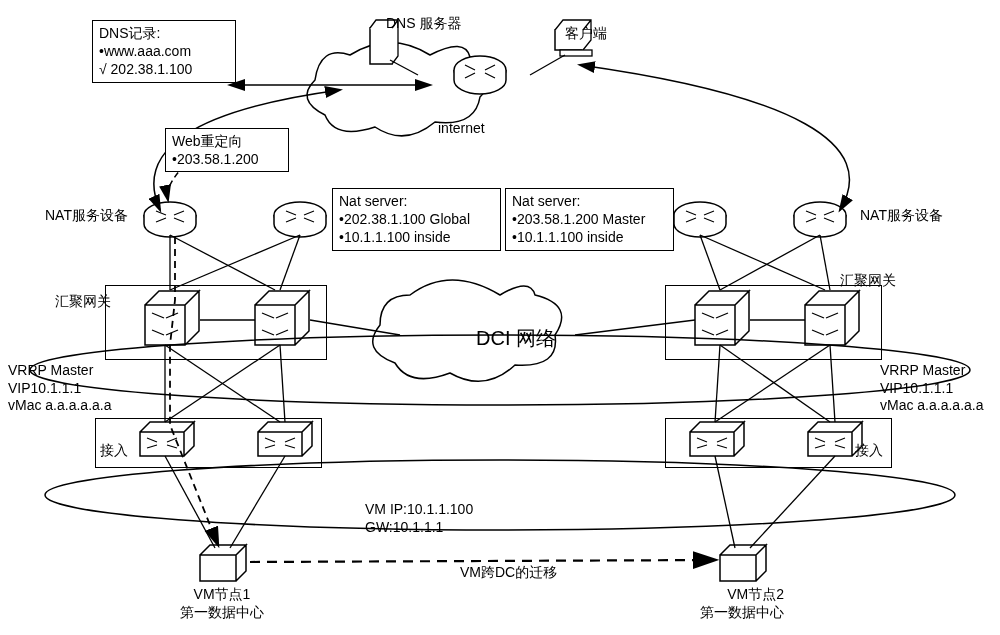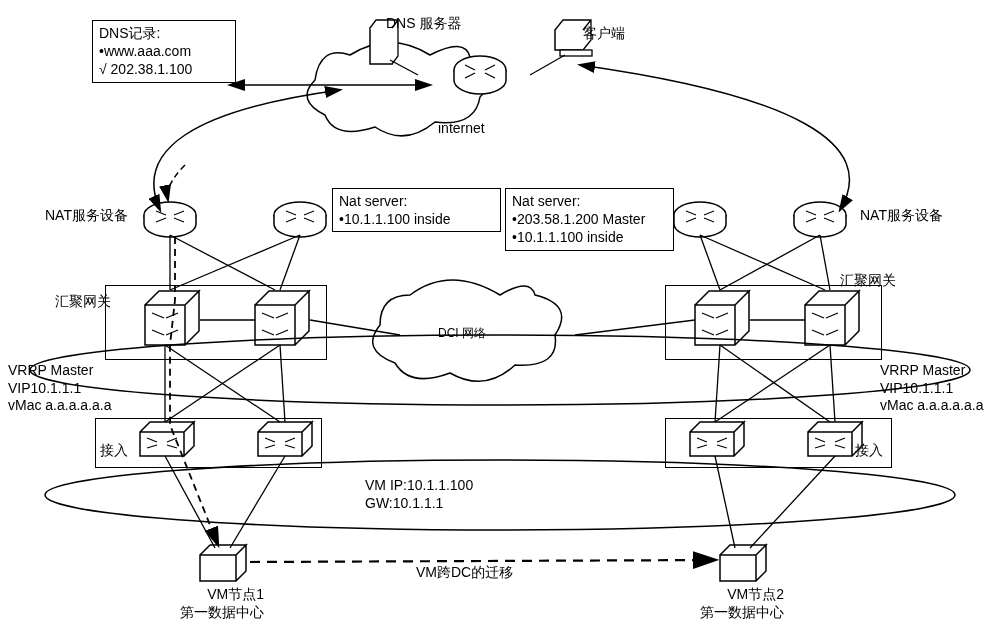--- a/index.html
+++ b/index.html
@@ -163,69 +163,74 @@
   <line x1="250" y1="562" x2="715" y2="560" stroke="#000" stroke-width="2.2" stroke-dasharray="10,7" marker-end="url(#ah)"></line>
 </svg>
 
 <div class="box" style="left:92px;top:20px;width:130px">
   <div>DNS记录:</div>
   <div>•www.aaa.com</div>
   <div>√ 202.38.1.100</div>
 </div>
 
 <div class="label" style="left:386px;top:15px">DNS 服务器</div>
-<div class="label" style="left:583px;top:25px">客户端</div>
+<div class="label" style="left:565px;top:25px">客户端</div>
 <div class="label" style="left:438px;top:120px">internet</div>
 
+<div class="box" style="left:165px;top:128px;width:110px">
+  <div>Web重定向</div>
+  <div>•203.58.1.200</div>
+</div>
 
 <div class="box" style="left:332px;top:188px;width:155px">
   <div>Nat server:</div>
+  <div>•202.38.1.100  Global</div>
   <div>•10.1.1.100    inside</div>
 </div>
 
 <div class="box" style="left:505px;top:188px;width:155px">
   <div>Nat server:</div>
   <div>•203.58.1.200 Master</div>
   <div>•10.1.1.100   inside</div>
 </div>
 
 <div class="label" style="left:45px;top:207px">NAT服务设备</div>
 <div class="label" style="left:860px;top:207px">NAT服务设备</div>
 
 <div class="rect" style="left:105px;top:285px;width:220px;height:73px"></div>
 <div class="rect" style="left:665px;top:285px;width:215px;height:73px"></div>
 <div class="label" style="left:55px;top:293px">汇聚网关</div>
 <div class="label" style="left:840px;top:272px">汇聚网关</div>
 
-<div class="label" style="left:438px;top:325px;font-size:12px">DCI 网络</div>
+<div class="label" style="left:476px;top:325px;font-size:20px">DCI 网络</div>
 
 <div class="label" style="left:8px;top:362px;line-height:1.25">
   <div>VRRP Master</div>
   <div>VIP10.1.1.1</div>
   <div>vMac a.a.a.a.a.a</div>
 </div>
 <div class="label" style="left:880px;top:362px;line-height:1.25">
   <div>VRRP Master</div>
   <div>VIP10.1.1.1</div>
   <div>vMac a.a.a.a.a.a</div>
 </div>
 
 <div class="rect" style="left:95px;top:418px;width:225px;height:48px"></div>
 <div class="rect" style="left:665px;top:418px;width:225px;height:48px"></div>
 <div class="label" style="left:100px;top:442px">接入</div>
 <div class="label" style="left:855px;top:442px">接入</div>
 
-<div class="label" style="left:365px;top:476px;line-height:1.3">
+<div class="label" style="left:365px;top:500px;line-height:1.3">
   <div>VM IP:10.1.1.100</div>
   <div>GW:10.1.1.1</div>
 </div>
 
-<div class="label" style="left:416px;top:564px">VM跨DC的迁移</div>
-
-<div class="label" style="left:180px;top:585px;text-align:right;line-height:1.3">
+<div class="label" style="left:460px;top:564px">VM跨DC的迁移</div>
+
+<div class="label" style="left:180px;top:585px;text-align:center;line-height:1.3">
   <div>VM节点1</div>
   <div>第一数据中心</div>
 </div>
 <div class="label" style="left:700px;top:585px;text-align:right;line-height:1.3">
   <div>VM节点2</div>
   <div>第一数据中心</div>
 </div>
 
 </div>
 

